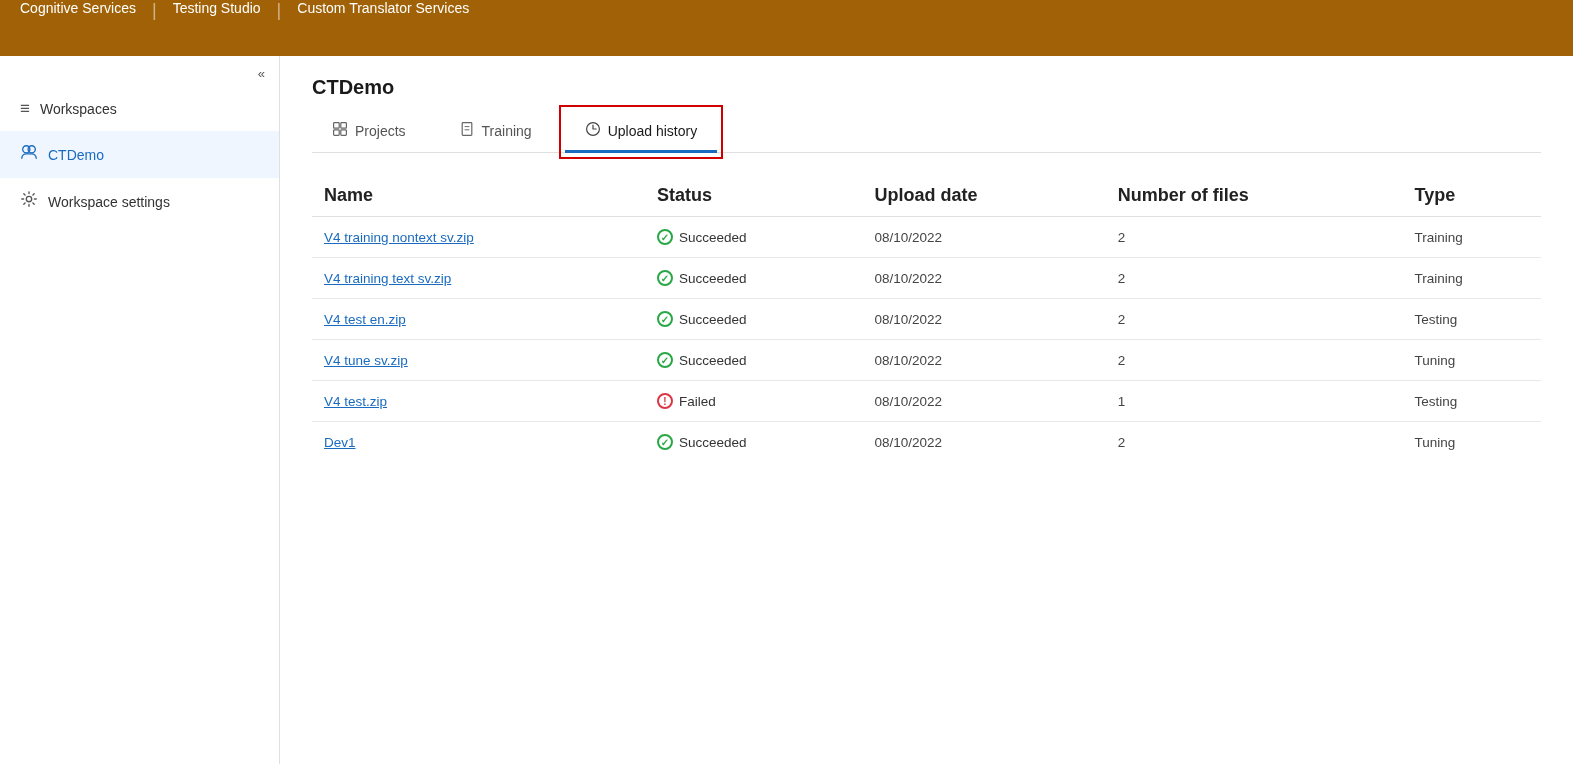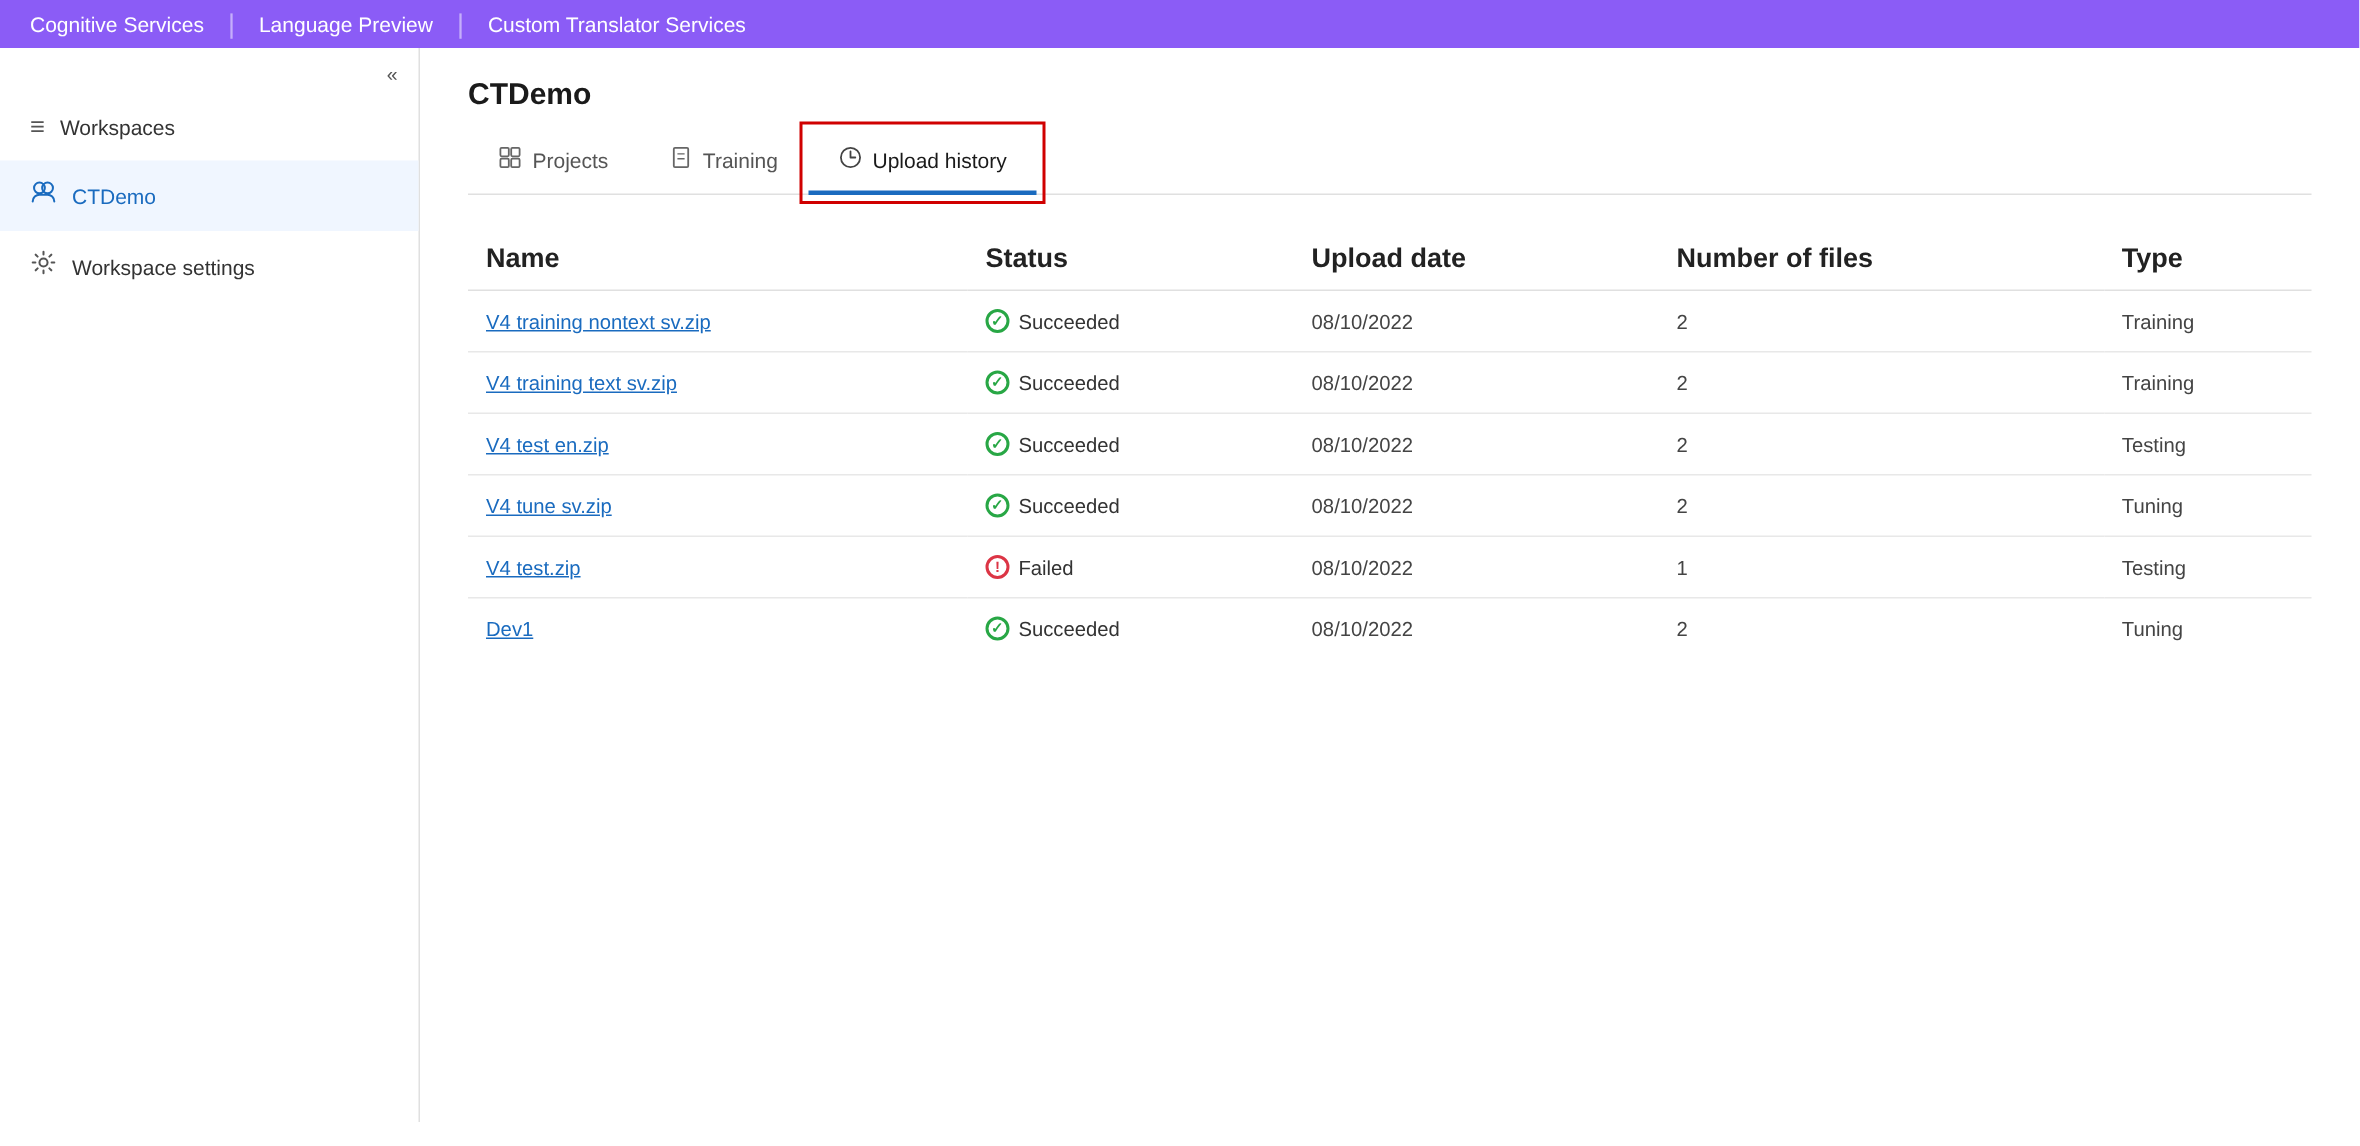--- a/index.html
+++ b/index.html
@@ -1,24 +1,24 @@
 <!DOCTYPE html>
 <html><head>
   <meta charset="utf-8">
   <style>
     * { box-sizing: border-box; margin: 0; padding: 0; }
     body { font-family: 'Segoe UI', Arial, sans-serif; font-size: 14px; color: #333; background: #fff; height: 764px; overflow: hidden; }
 
     
     .top-nav {
-      background: #8b5cf6;
+      background: #a16207;
       color: #fff;
-      height: 32px;
-      display: flex;
-      align-items: center;
+      height: 56px;
+      display: flex;
+      align-items: flex-start;
       padding: 0 20px;
       gap: 12px;
       font-size: 14px;
     }
     .top-nav-separator {
       color: rgba(255,255,255,0.5);
       font-size: 18px;
       margin: 0 4px;
     }
     .top-nav-item {
@@ -87,21 +87,21 @@
       font-size: 20px;
       font-weight: 600;
       color: #1a1a1a;
       margin-bottom: 12px;
     }
 
     
     .tabs {
       display: flex;
       align-items: flex-end;
-      gap: 0;
+      gap: 13px;
       border-bottom: 1px solid #e0e0e0;
     }
     .tab {
       display: flex;
       align-items: center;
       gap: 7px;
       padding: 10px 20px 10px;
       cursor: pointer;
       color: #555;
       font-size: 14px;
@@ -188,21 +188,21 @@
     }
     .status-text-success { color: #333; }
     .status-text-failed { color: #333; }
   </style>
 </head>
 <body>
 
 <nav class="top-nav">
   <span class="top-nav-item">Cognitive Services</span>
   <span class="top-nav-separator">|</span>
-  <span class="top-nav-item">Language Preview</span>
+  <span class="top-nav-item">Testing Studio</span>
   <span class="top-nav-separator">|</span>
   <span class="top-nav-item">Custom Translator Services</span>
 </nav>
 
 <div class="layout">
 
   <aside class="sidebar">
     <div class="sidebar-collapse-btn">
       <span>«</span>
     </div>

